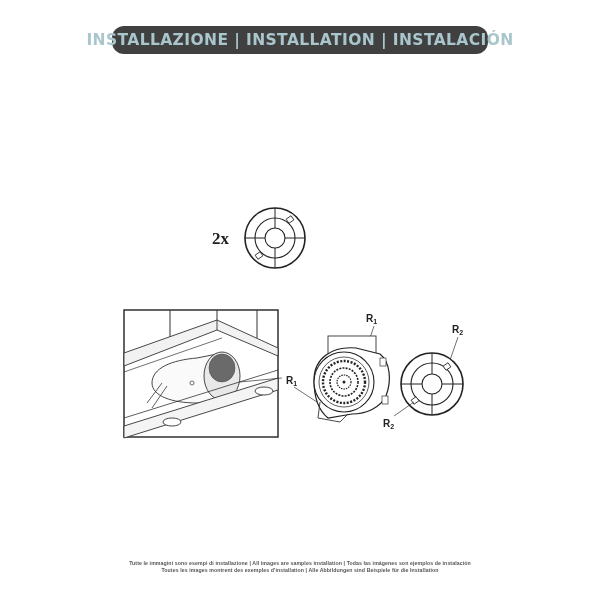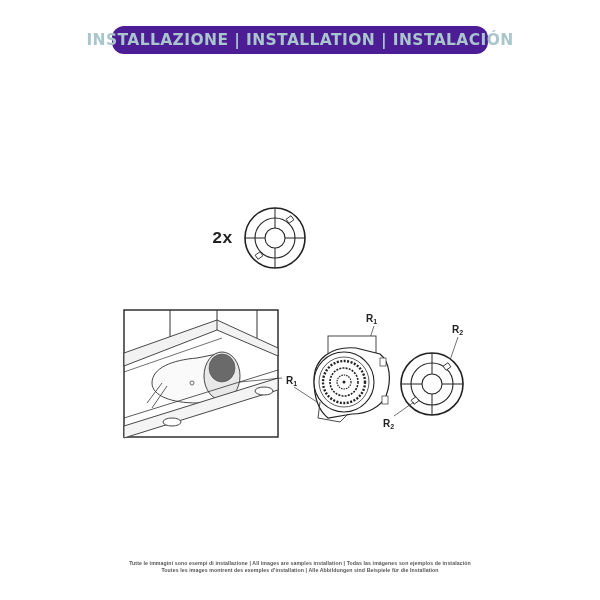--- a/index.html
+++ b/index.html
@@ -1,28 +1,28 @@
 <!DOCTYPE html>
 <html><head>
 <meta charset="utf-8">
 <style>
   html, body { margin:0; padding:0; background:#ffffff; }
   body { width:600px; height:600px; position:relative; overflow:hidden; font-family:"Liberation Sans", sans-serif; }
   .header-pill {
     position:absolute; left:112px; top:26px; width:376px; height:28px;
-    background:#4c1d95; border-radius:12px;
+    background:#404040; border-radius:12px;
     display:flex; align-items:center; justify-content:center;
   }
   .header-pill span {
     color:#a9c6cc; font-weight:bold; font-size:15.5px; letter-spacing:0.4px;
     font-family:"DejaVu Sans", sans-serif; white-space:nowrap;
   }
   .qty-label {
     position:absolute; left:212px; top:229px; font-size:17px; font-weight:bold; color:#222;
-    font-family:Liberation Mono, monospace;
+    font-family:Liberation Serif, serif;
   }
   svg { position:absolute; }
   .label-r { font-family:"Liberation Sans", sans-serif; font-weight:bold; font-size:10px; fill:#222; }
   .label-r-sub { font-size:7px; }
   .footnote {
     position:absolute; left:0; width:600px; text-align:center;
     font-family:"Liberation Sans", sans-serif; font-size:5.2px; font-weight:bold; color:#555;
     letter-spacing:0.1px; line-height:7px;
   }
 </style>

